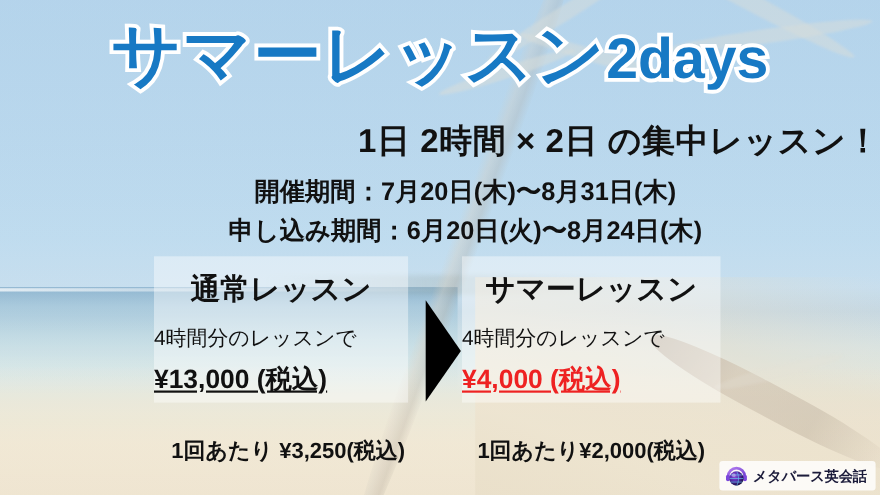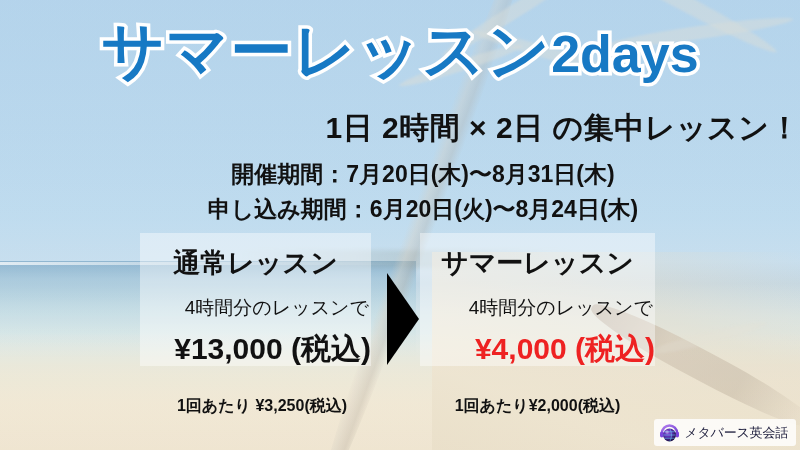--- a/index.html
+++ b/index.html
@@ -99,54 +99,54 @@
     position:absolute;top:233px;height:133px;
     background:rgba(255,255,255,.42);
   }
   .panel-left{left:140px;width:231px;}
   .panel-right{left:420px;width:235px;}
   .panel-head{
     position:absolute;left:0;right:0;top:12px;text-align:center;
     font-size:27px;font-weight:bold;color:#111111;white-space:nowrap;
   }
   .panel-sub{
-    position:absolute;left:0;right:2px;top:62px;text-align:right;
+    position:absolute;left:0;right:16px;top:62px;text-align:left;
     font-size:19px;color:#111111;white-space:nowrap;
   }
   .panel-price{
-    position:absolute;left:0;right:0;top:96px;text-align:right;
-    font-size:30px;font-weight:bold;white-space:nowrap;
+    position:absolute;left:0;right:0;top:96px;text-align:left;
+    font-size:24px;font-weight:bold;white-space:nowrap;text-decoration:underline;
   }
   .price-normal{color:#111111;}
   .price-sale{color:#ee2222;}
   .arrow{
     position:absolute;left:387px;top:273px;
     width:0;height:0;
     border-top:46px solid transparent;
     border-bottom:46px solid transparent;
     border-left:32px solid #000000;
   }
   .per-note{
     position:absolute;text-align:center;
-    font-size:16px;font-weight:bold;color:#111111;white-space:nowrap;
+    font-size:20px;font-weight:bold;color:#111111;white-space:nowrap;
   }
   .pn-left{left:140px;width:244px;top:396px;}
   .pn-right{left:420px;width:235px;top:396px;}
   
   .logo-badge{
     position:absolute;right:4px;bottom:4px;
     display:flex;align-items:center;gap:4px;
     background:rgba(255,255,255,.82);
     padding:3px 8px 3px 5px;border-radius:3px;
   }
   .logo-mark{
     position:relative;width:21px;height:21px;flex:none;
   }
   .logo-text{
-    font-size:13px;font-weight:normal;color:#1b1b3a;
+    font-size:13px;font-weight:bold;color:#1b1b3a;
     letter-spacing:-.2px;white-space:nowrap;
   }
 </style>
 </head>
 <body>
 
 <div class="poster">
 
   <div class="bg-sky"></div>
   <div class="bg-sea"></div>

